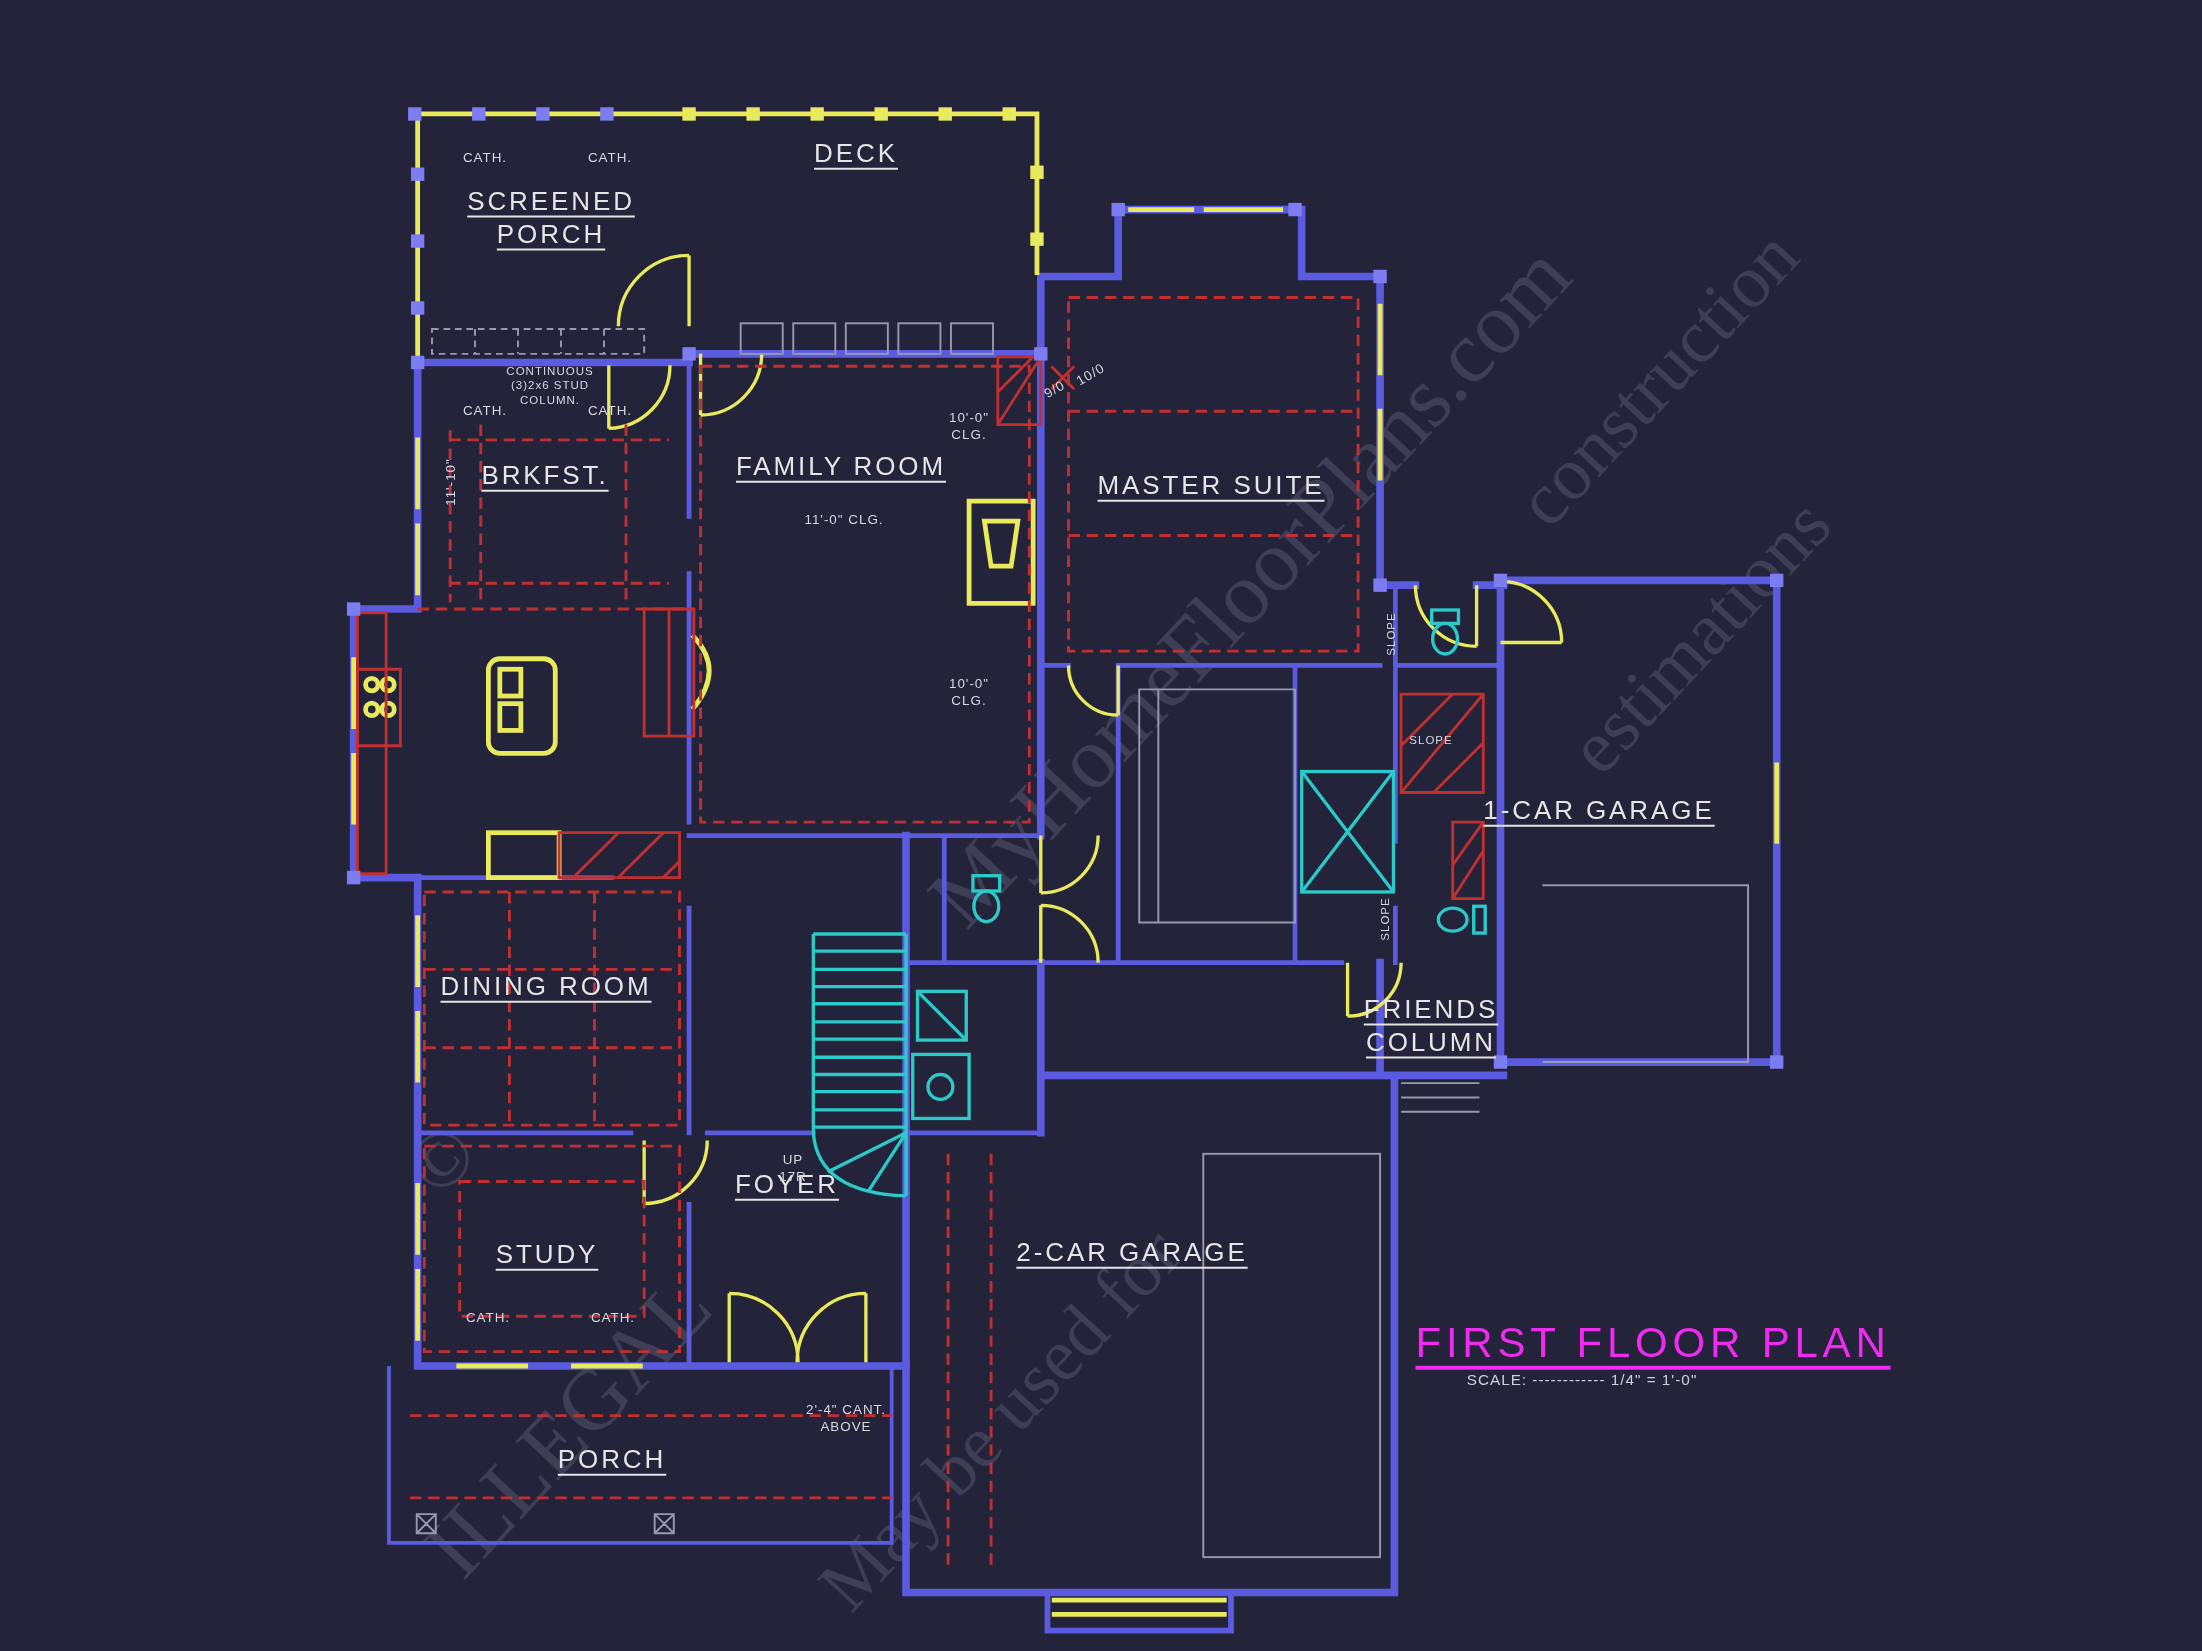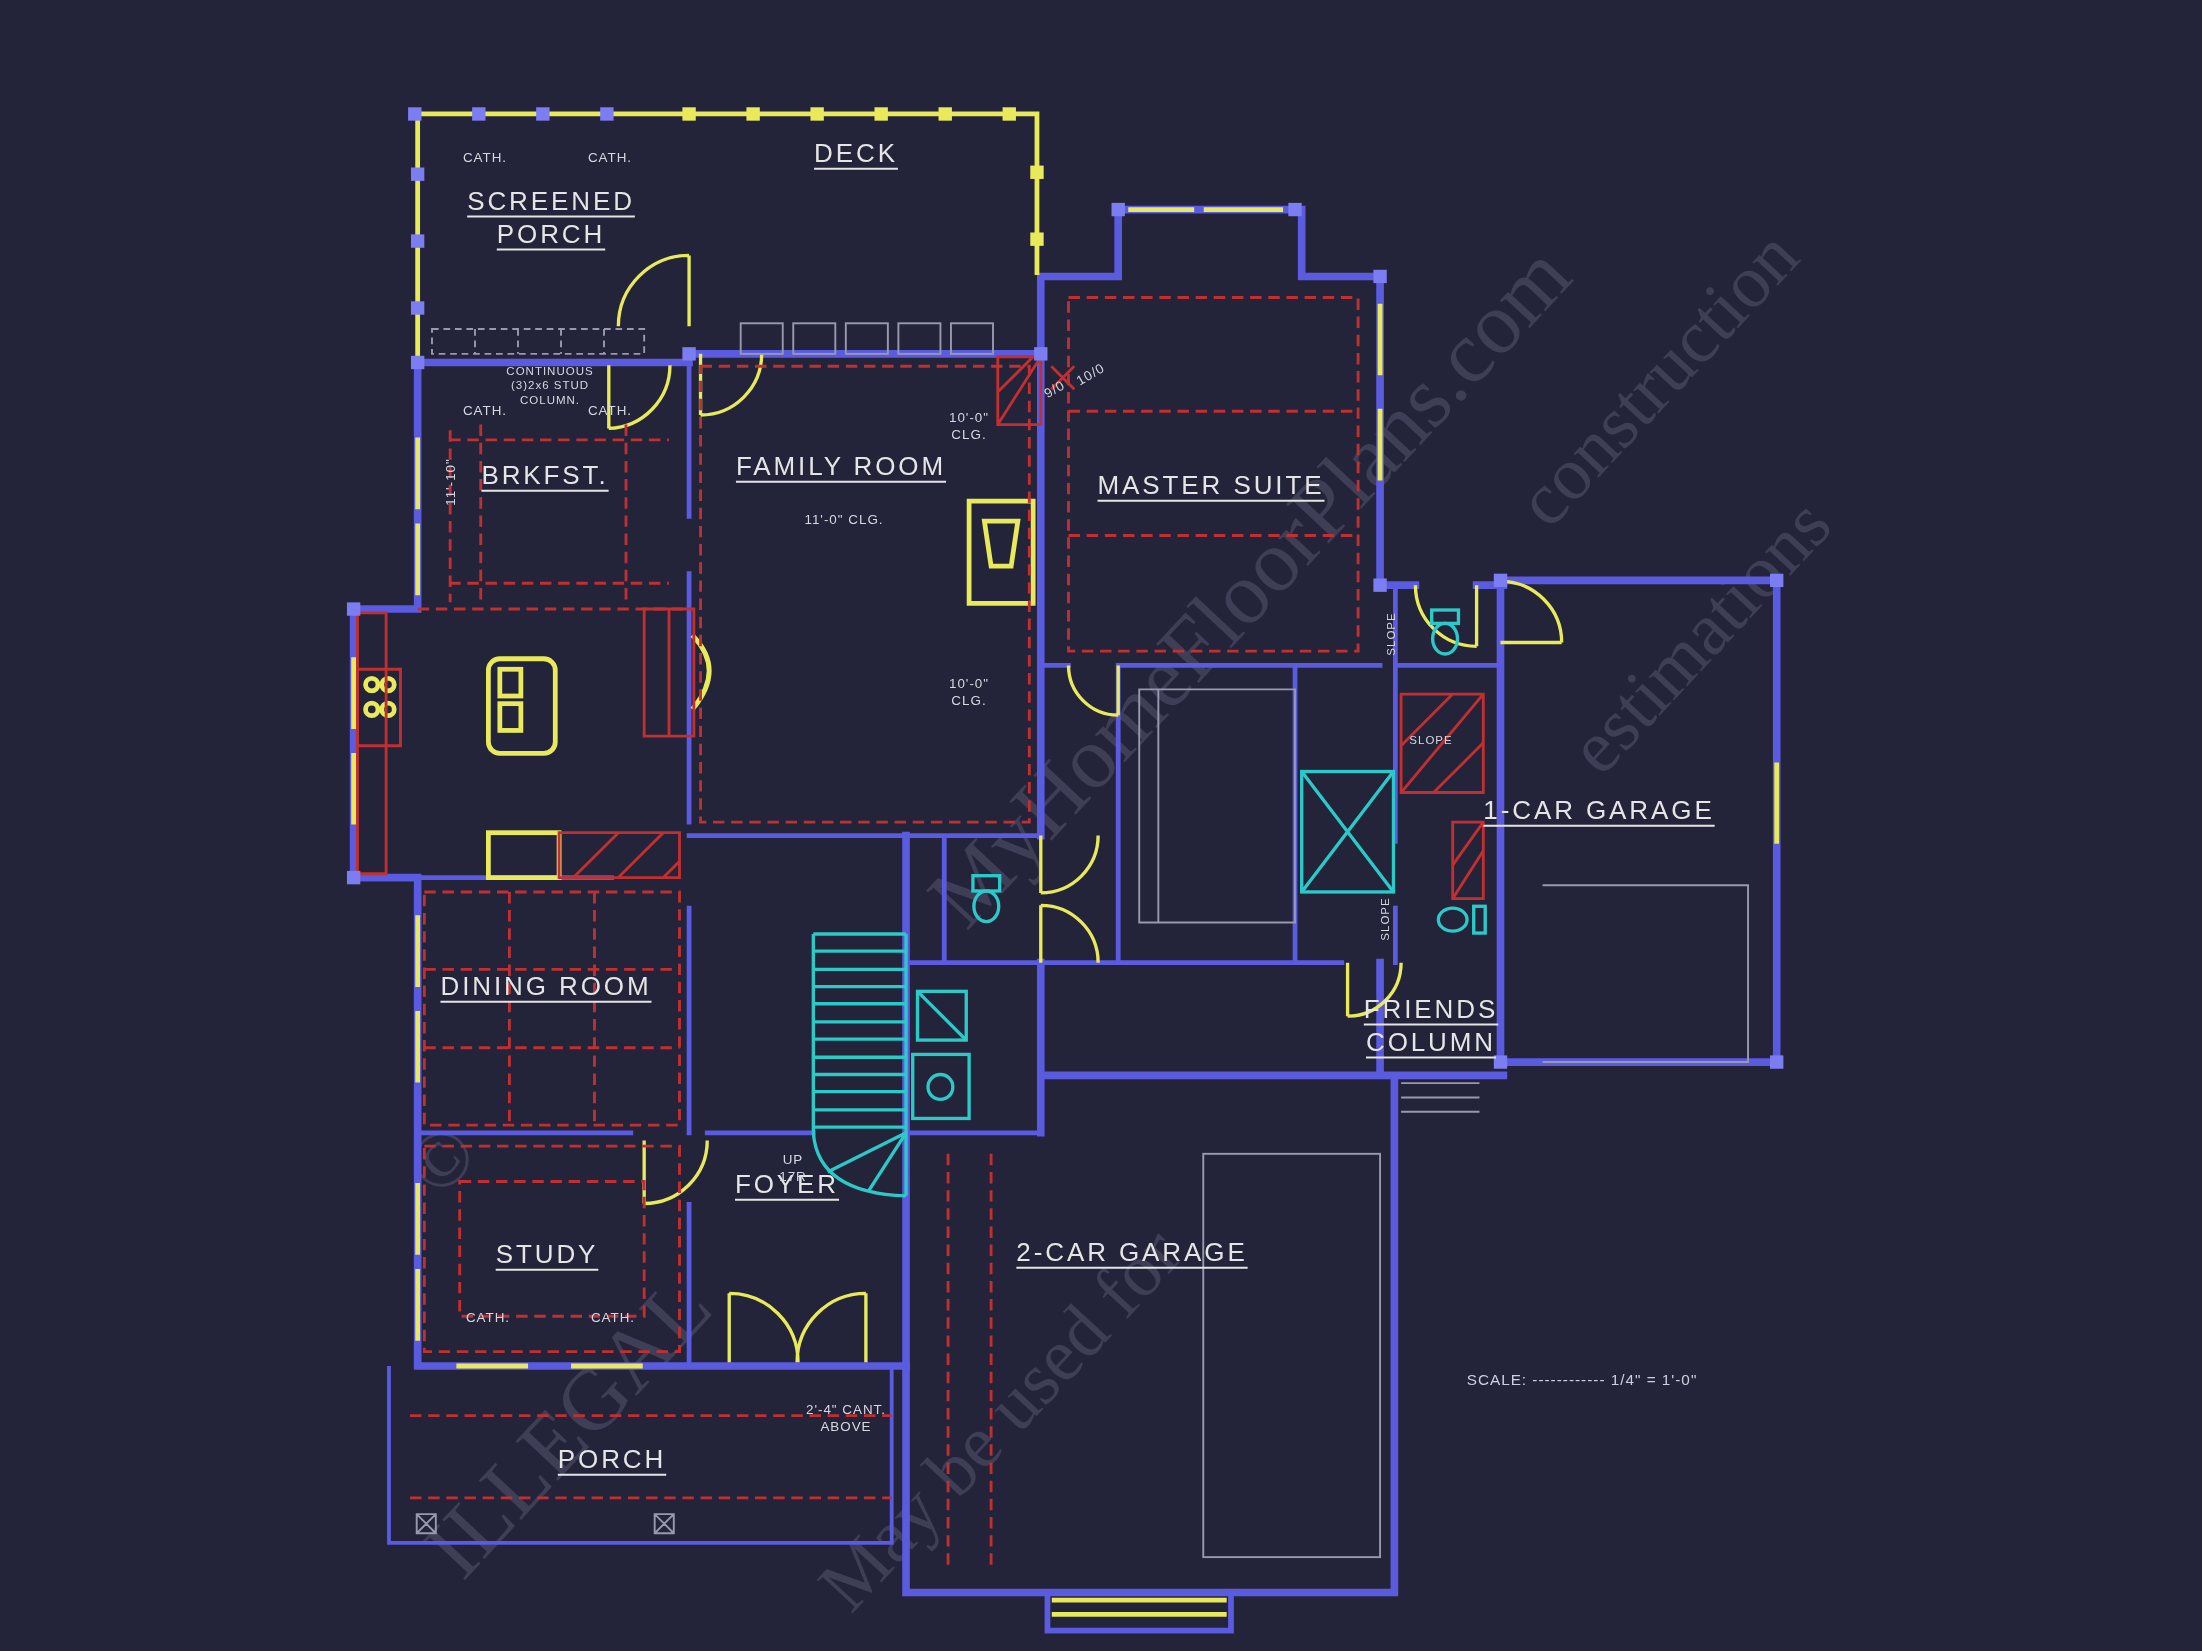--- a/index.html
+++ b/index.html
@@ -189,20 +189,21 @@
   <div class="lbl room" style="left:1211px;top:485px;">MASTER SUITE</div>
   <div class="lbl room" style="left:546px;top:986px;">DINING ROOM</div>
   <div class="lbl room" style="left:1599px;top:810px;">1-CAR GARAGE</div>
   <div class="lbl room" style="left:1431px;top:1025px;">FRIENDS
 COLUMN</div>
   <div class="lbl room" style="left:787px;top:1184px;">FOYER</div>
   <div class="lbl room" style="left:547px;top:1254px;">STUDY</div>
   <div class="lbl room" style="left:1132px;top:1252px;">2-CAR GARAGE</div>
   <div class="lbl room" style="left:612px;top:1459px;">PORCH</div>
 
+  <div class="lbl title" style="left:1653px;top:1343px;">FIRST FLOOR PLAN</div>
   <div class="lbl scale" style="left:1582px;top:1380px;">SCALE: ------------ 1/4" = 1'-0"</div>
 
   <div class="lbl note" style="left:485px;top:158px;">CATH.</div>
   <div class="lbl note" style="left:610px;top:158px;">CATH.</div>
   <div class="lbl note" style="left:485px;top:411px;">CATH.</div>
   <div class="lbl note" style="left:610px;top:411px;">CATH.</div>
   <div class="lbl note" style="left:488px;top:1318px;">CATH.</div>
   <div class="lbl note" style="left:613px;top:1318px;">CATH.</div>
   <div class="lbl note small" style="left:550px;top:386px;">CONTINUOUS
 (3)2x6 STUD

